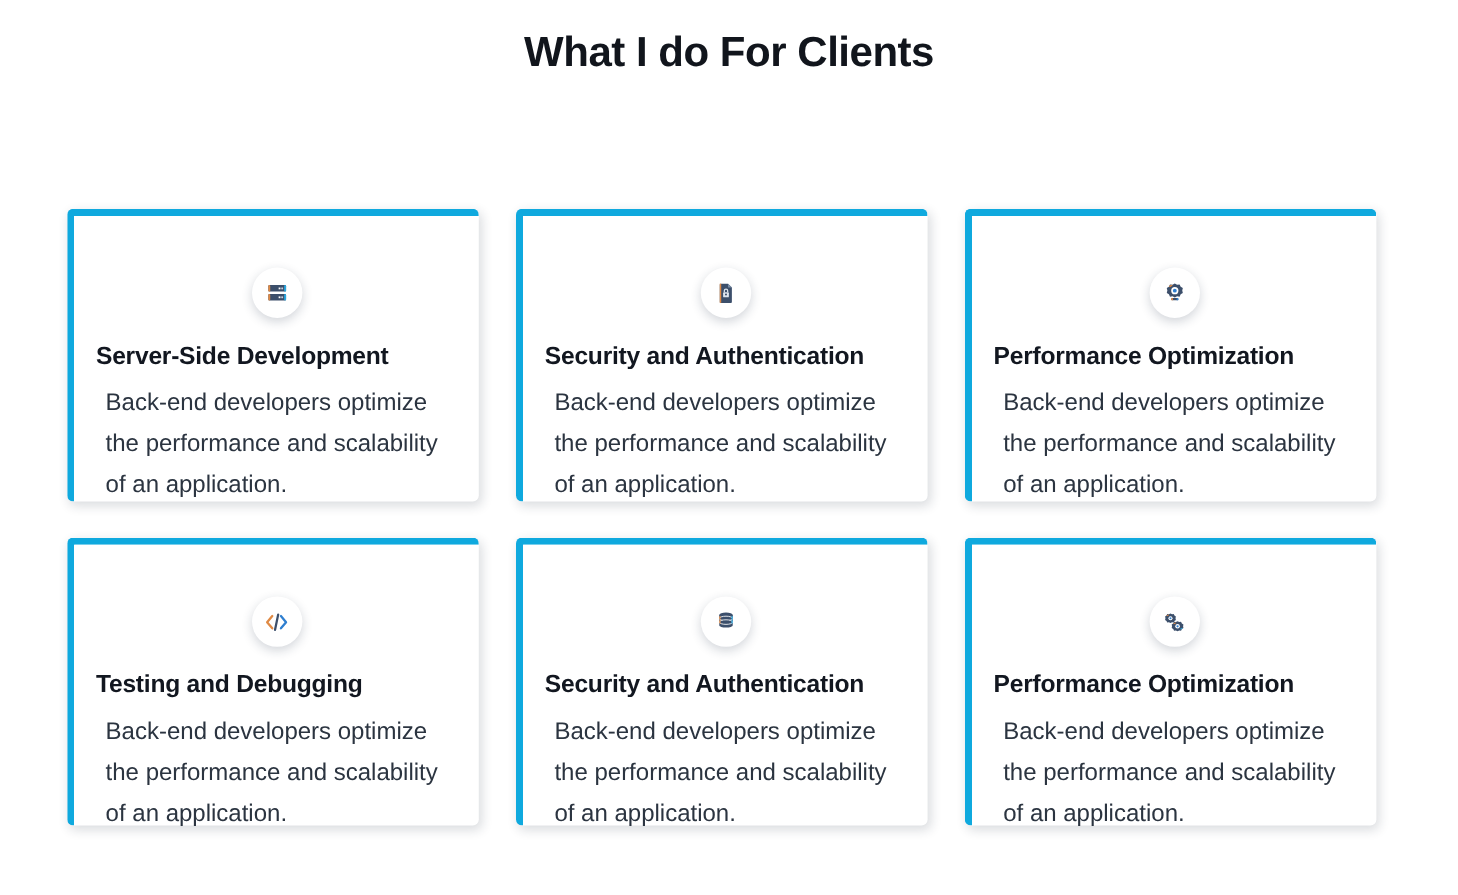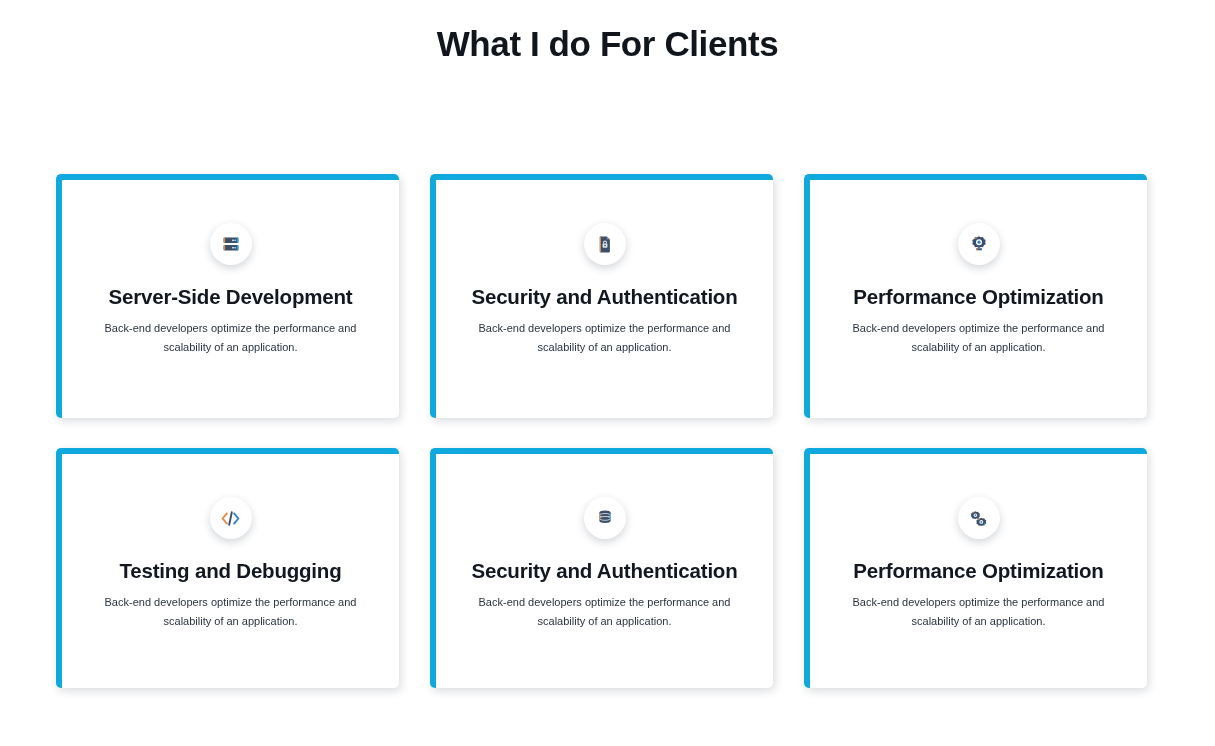--- a/index.html
+++ b/index.html
@@ -60,21 +60,21 @@
     position: relative;
     box-sizing: border-box;
     background: #ffffff;
     border-top: 6px solid #0fa9de;
     border-left: 6px solid #0fa9de;
     border-right: 0;
     border-bottom: 0;
     border-radius: 5px;
     box-shadow: 2px 3px 9px rgba(23, 38, 56, 0.16);
     padding: 30px 18px 26px 18px;
-    text-align: center;
+    text-align: left;
   }
   .card.row-1 { height: 244px; }
   .card.row-2 { height: 240px; }
 
   .icon-badge {
     width: 42px;
     height: 42px;
     margin: 13px auto 0 auto;
     border-radius: 50%;
     background: #ffffff;
@@ -89,21 +89,21 @@
     margin: 20px 0 0 0;
     font-size: 20.5px;
     font-weight: bold;
     color: #121720;
     letter-spacing: -0.2px;
     line-height: 1.2;
   }
   .card-text {
     margin: 9px auto 0 auto;
     width: 285px;
-    font-size: 11px;
+    font-size: 20px;
     line-height: 1.72;
     color: #2b3440;
     font-weight: 400;
   }
 </style>
 </head>
 <body>
 
 <div class="page">
 

